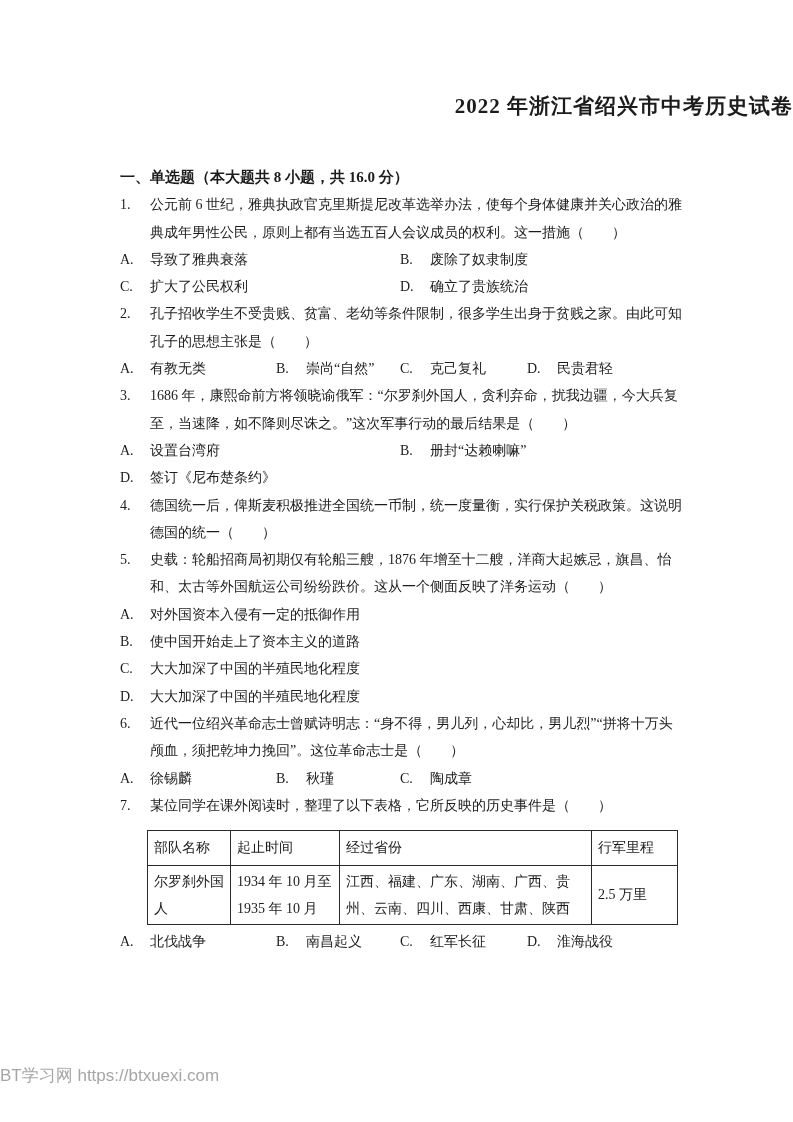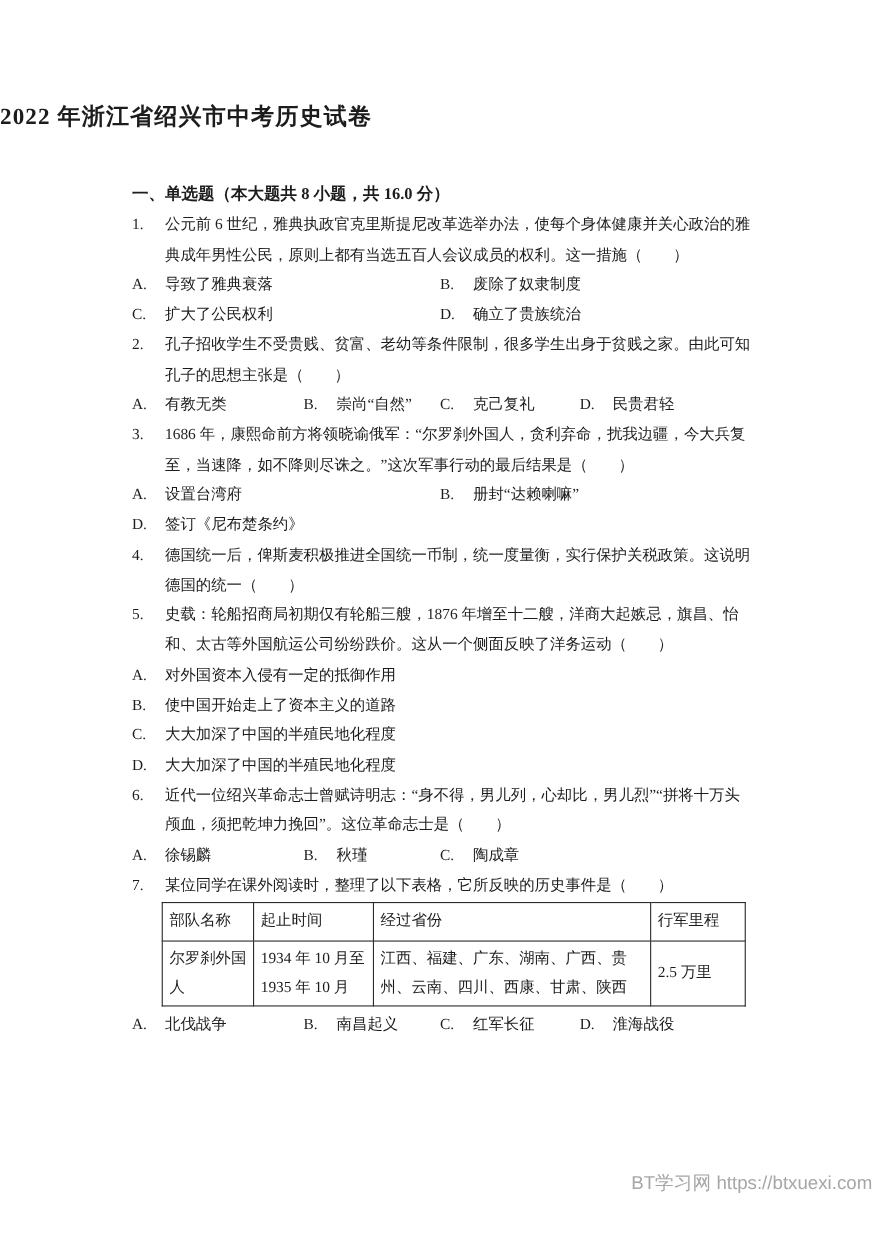--- a/index.html
+++ b/index.html
@@ -8,21 +8,21 @@
     width: 793px;
     height: 1122px;
     background: #ffffff;
     overflow: hidden;
     font-family: "Liberation Serif", "DejaVu Serif", serif;
     color: #1c1c1c;
   }
   .title {
     margin: 0;
     padding-top: 92px;
-    text-align: left;
+    text-align: right;
     font-size: 21px;
     font-weight: bold;
     line-height: 28px;
     letter-spacing: 1px;
   }
   .content {
     margin: 44px 0 0 120px;
     width: 564px;
     font-size: 14px;
     line-height: 27.3px;
@@ -35,41 +35,41 @@
   .q-num  { display: inline-block; width: 30px; text-indent: 0; }
   .opt-letter { display: inline-block; width: 30px; }
   .opts-2col { display: grid; grid-template-columns: 280px 1fr; }
   .opts-row  { display: grid; grid-template-columns: 156px 124px 127px 1fr; }
   .opts-list .opt { display: block; }
   .opt { white-space: nowrap; }
   table.route {
     border-collapse: collapse;
     table-layout: fixed;
     width: 530px;
-    margin: 1px 0 3px 27px;
+    margin: 11px 0 3px 27px;
     font-size: 14px;
     line-height: 27.3px;
     color: #1c1c1c;
   }
   table.route th, table.route td {
     border: 1px solid #2a2a2a;
     font-weight: normal;
     text-align: left;
     padding: 0 4px 0 6px;
     vertical-align: middle;
     overflow: hidden;
   }
   table.route tr.head-row th { height: 34px; }
   table.route tr.data-row td { height: 58px; }
   .footer {
     position: absolute;
     top: 1064px;
     left: 0;
     width: 100%;
-    text-align: right;
+    text-align: left;
     font-family: "Liberation Sans", "DejaVu Sans", sans-serif;
     font-size: 17px;
     color: #a6a6a6;
   }
 </style>
 </head>
 <body>
 
 <div class="page">
 

